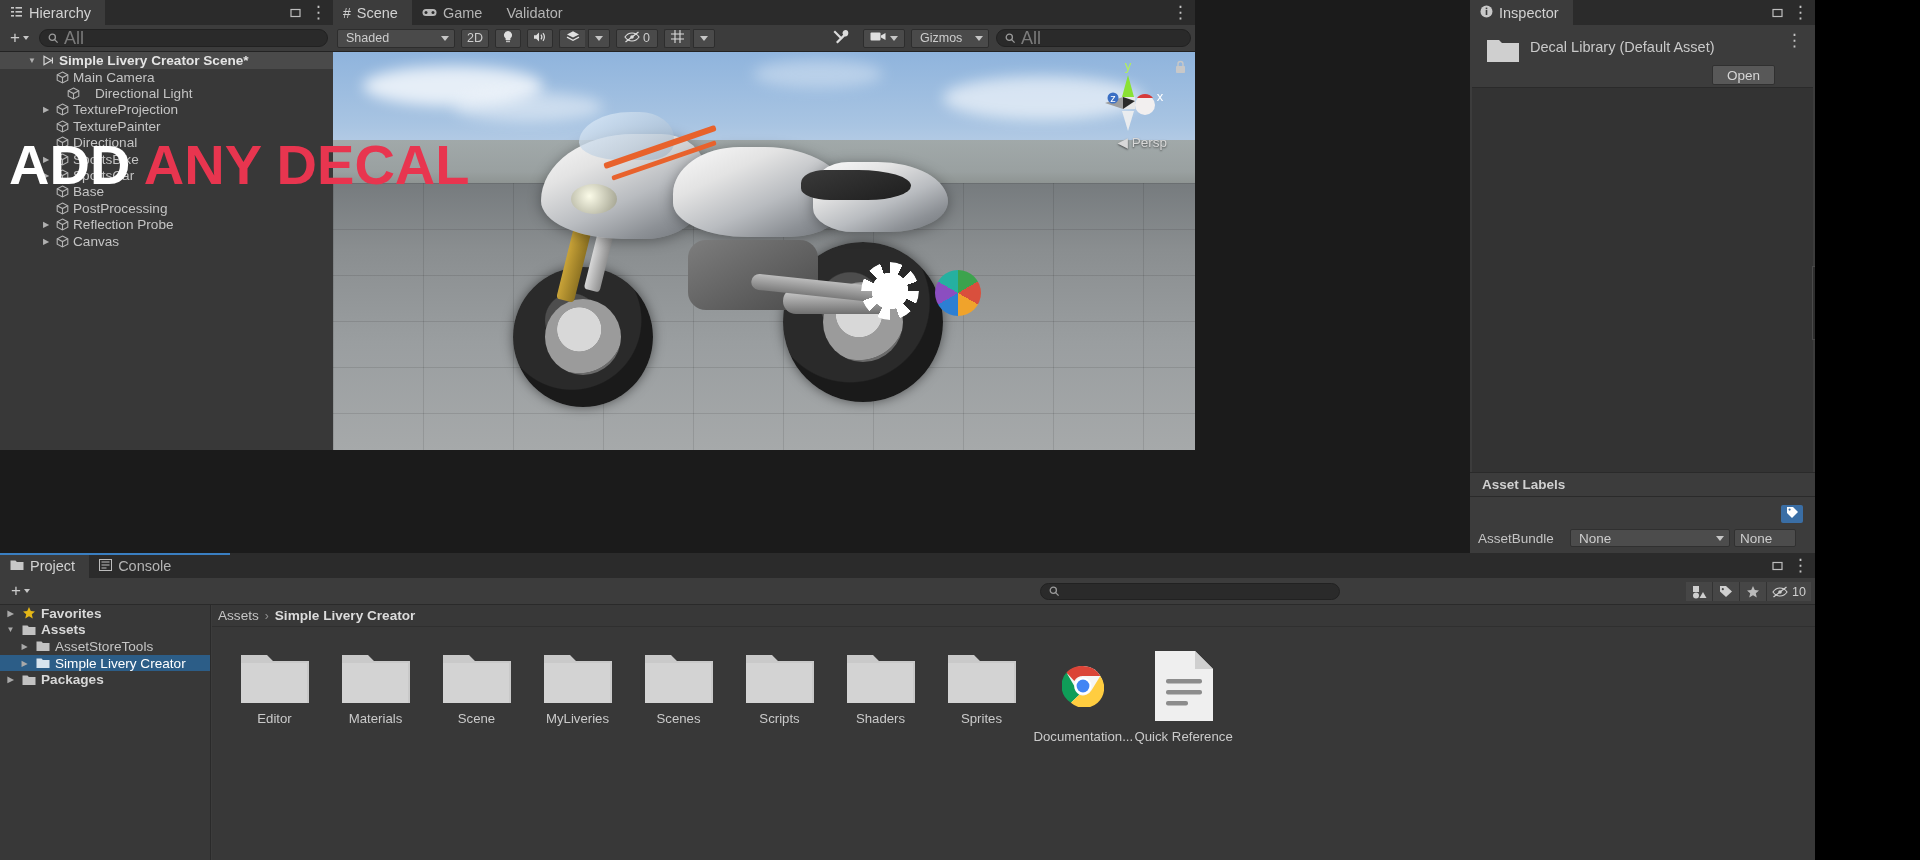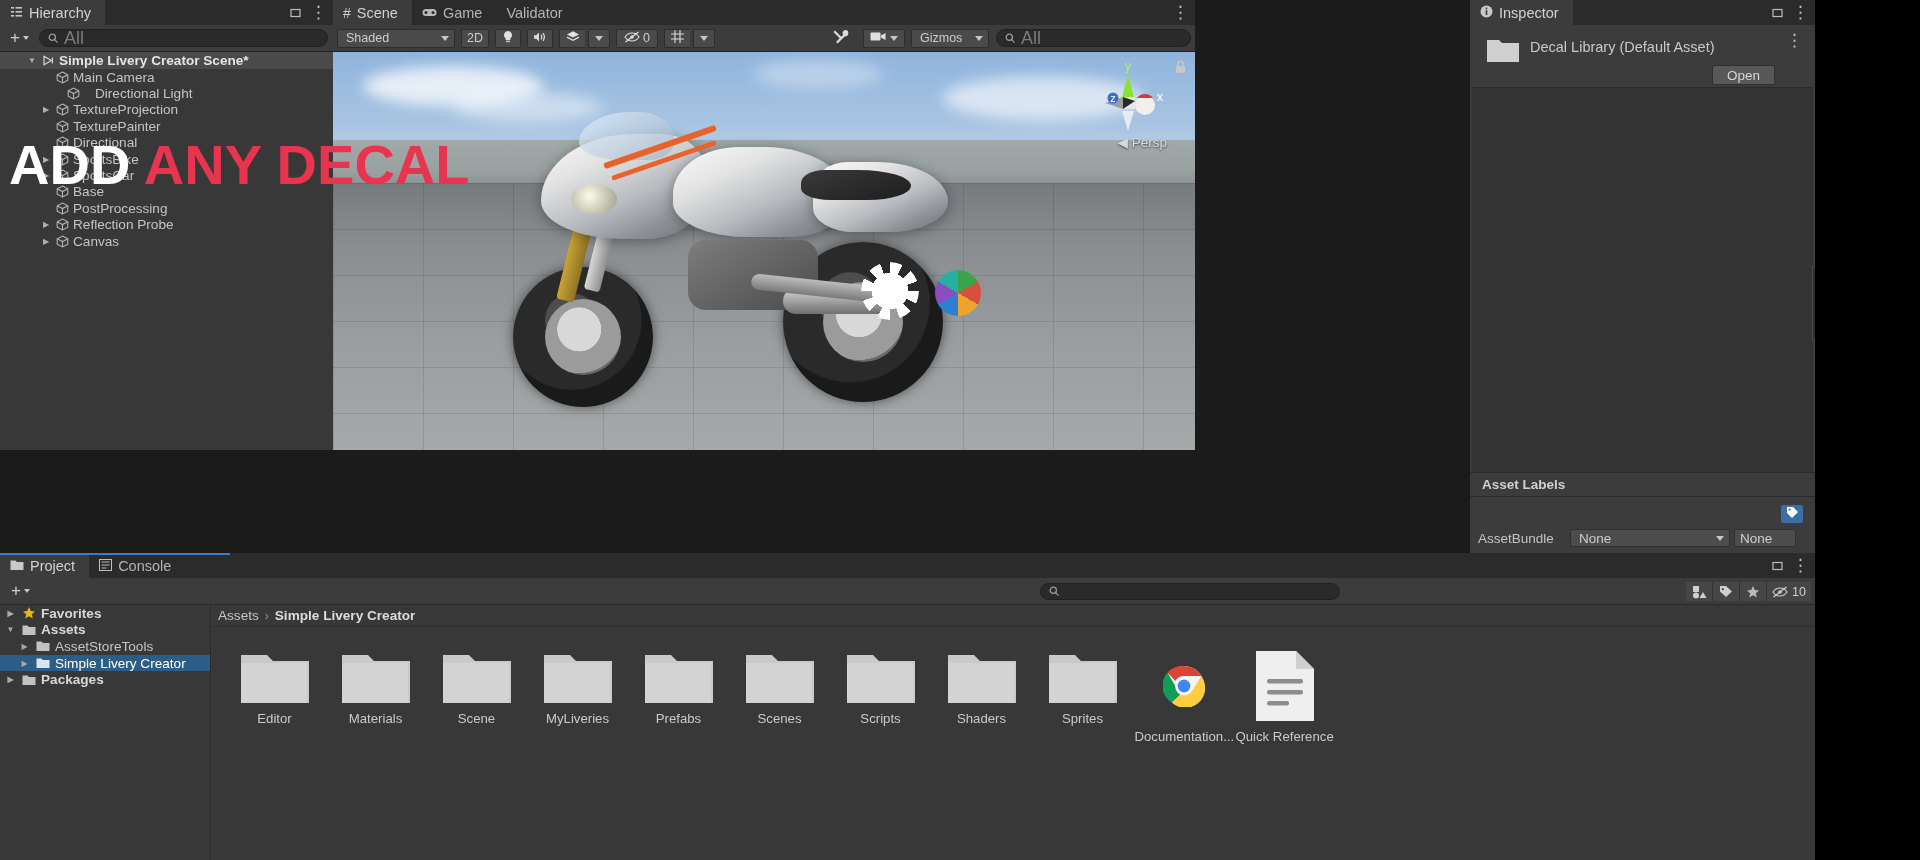--- a/index.html
+++ b/index.html
@@ -844,27 +844,20 @@
                 <path d="M1 14h66v40H1z" fill="#d3d3d3"></path>
               </svg></div>
             <div class="cap">Scene</div>
           </div>
           <div class="asset-cell">
             <div class="folder-thumb"><svg width="70" height="56" viewBox="0 0 70 56">
                 <path d="M1 6h26l6 6h36v42H1z" fill="#c9c9c9"></path>
                 <path d="M1 14h66v40H1z" fill="#d3d3d3"></path>
               </svg></div>
             <div class="cap">MyLiveries</div>
-          </div>
-          <div class="asset-cell">
-            <div class="folder-thumb"><svg width="70" height="56" viewBox="0 0 70 56">
-                <path d="M1 6h26l6 6h36v42H1z" fill="#c9c9c9"></path>
-                <path d="M1 14h66v40H1z" fill="#d3d3d3"></path>
-              </svg></div>
-            <div class="cap">Prefabs</div>
           </div>
           <div class="asset-cell">
             <div class="folder-thumb"><svg width="70" height="56" viewBox="0 0 70 56">
                 <path d="M1 6h26l6 6h36v42H1z" fill="#c9c9c9"></path>
                 <path d="M1 14h66v40H1z" fill="#d3d3d3"></path>
               </svg></div>
             <div class="cap">Scenes</div>
           </div>
           <div class="asset-cell">
             <div class="folder-thumb"><svg width="70" height="56" viewBox="0 0 70 56">

